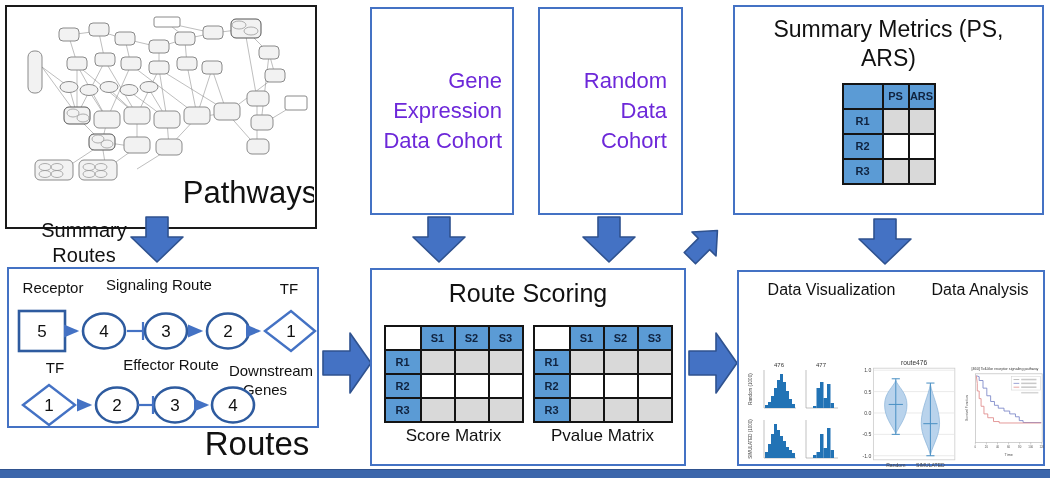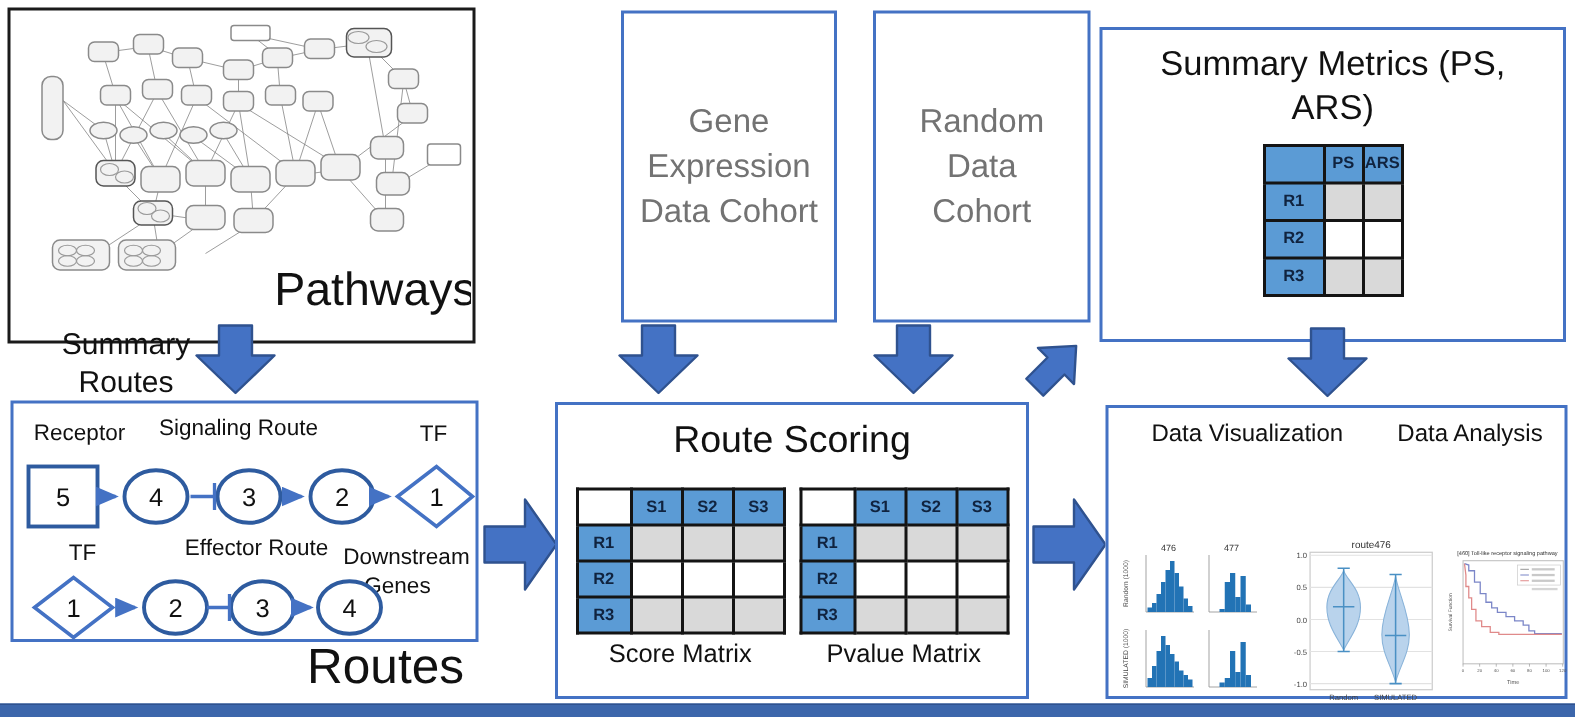--- a/index.html
+++ b/index.html
@@ -1,21 +1,21 @@
 <!DOCTYPE html>
 <html><head>
 <meta charset="utf-8">
 <style>
   html,body{margin:0;padding:0;}
   body{font-family:"Liberation Sans", sans-serif; background:#ffffff;}
   #stage{position:relative;width:1050px;height:481px;background:#fff;overflow:hidden;}
   .box{position:absolute;background:#fff;border:2px solid #4472c4;box-sizing:border-box;}
   .blackbox{border:2.5px solid #1a1a1a;}
-  .cohort{display:flex;align-items:center;justify-content:center;text-align:center;
-          font-size:22px;line-height:1.35;color:#737373;margin-left:44px;}
+  .cohort{display:flex;align-items:center;justify-content:center;text-align:right;
+          font-size:22px;line-height:1.35;color:#6d28d9;}
   .title-lg{font-size:23px;color:#111;text-align:center;line-height:1.25;}
   .arrow{position:absolute;}
   .flowlabel{position:absolute;font-size:20px;color:#111;text-align:center;line-height:1.25;}
   
   table.matrix{border-collapse:collapse;}
   table.matrix th, table.matrix td{border:2px solid #141414;padding:0;box-sizing:border-box;
       font-size:11px;font-weight:bold;color:#10233f;text-align:center;vertical-align:middle;}
   table.matrix .hdr{background:#5b9bd5;}
   table.matrix .blank{background:#ffffff;}
   table.matrix .g{background:#d9d9d9;}
@@ -108,21 +108,21 @@
   </div>
 
   <div class="box cohort" style="left:370px;top:7px;width:144px;height:208px;padding:0 10px;">
     <span>Gene Expression Data Cohort</span>
   </div>
 
   <div class="box cohort" style="left:538px;top:7px;width:145px;height:208px;padding:0 14px;">
     <span>Random Data Cohort</span>
   </div>
 
-  <div class="box" style="left:733px;top:18px;width:311px;height:210px;">
+  <div class="box" style="left:733px;top:5px;width:311px;height:210px;">
     <div class="title-lg" style="width:240px;margin:8px auto 0;">Summary Metrics (PS, ARS)</div>
     <table class="matrix summary-table" style="margin:10px auto 0;">
       <tbody>
           <tr>
         <th class="hdr"></th>
         <th class="hdr">PS</th>
         <th class="hdr">ARS</th>
       </tr>
       <tr>
         <th class="hdr">R1</th>

